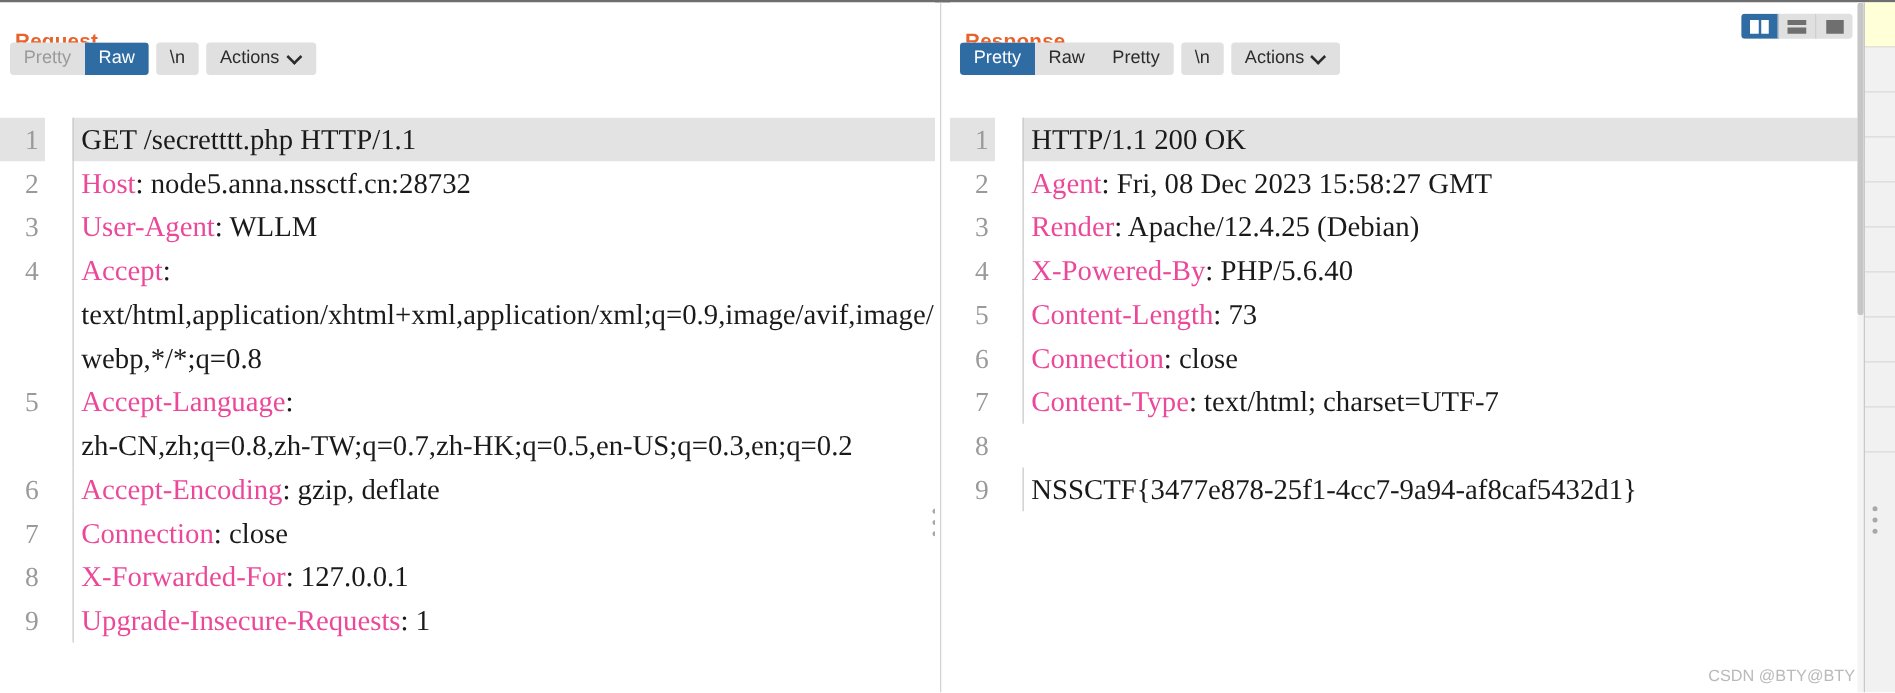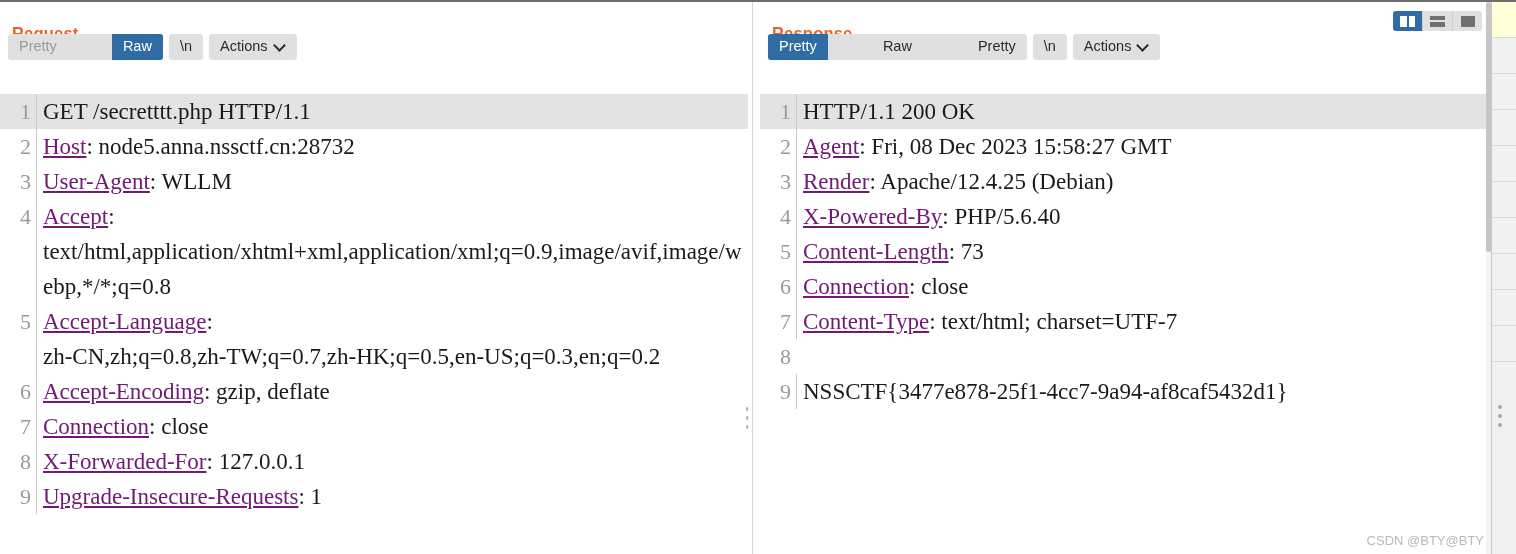--- a/index.html
+++ b/index.html
@@ -56,21 +56,20 @@
     gap: 6px;
     padding: 9px 0 0 8px;
     height: 32px;
     box-sizing: border-box;
   }
   .tabgroup {
     display: flex;
     background: #e0e0e0;
     border-radius: 3px;
     overflow: hidden;
-    gap: 44px;
   }
   .tab {
     font-size: 14.5px;
     color: #2b2b2b;
     padding: 3px 11px 4px 11px;
     line-height: 19px;
     white-space: nowrap;
     cursor: default;
   }
   .tab.active {
@@ -186,22 +185,23 @@
     user-select: none;
   }
   .content {
     flex: 1;
     border-left: 1px solid #c8c8c8;
     padding-left: 6px;
     color: #1a1a1a;
     white-space: pre-wrap;
     word-break: break-all;
     box-sizing: border-box;
-  }
-  .hdr { color: #701a75; text-decoration: underline; }
+    margin-left: 22px;
+  }
+  .hdr { color: #ec4899; }
   .val { color: #1a1a1a; }
 
   
   .grip {
     position: absolute;
     width: 4px;
     display: flex;
     flex-direction: column;
     gap: 5px;
     z-index: 6;

